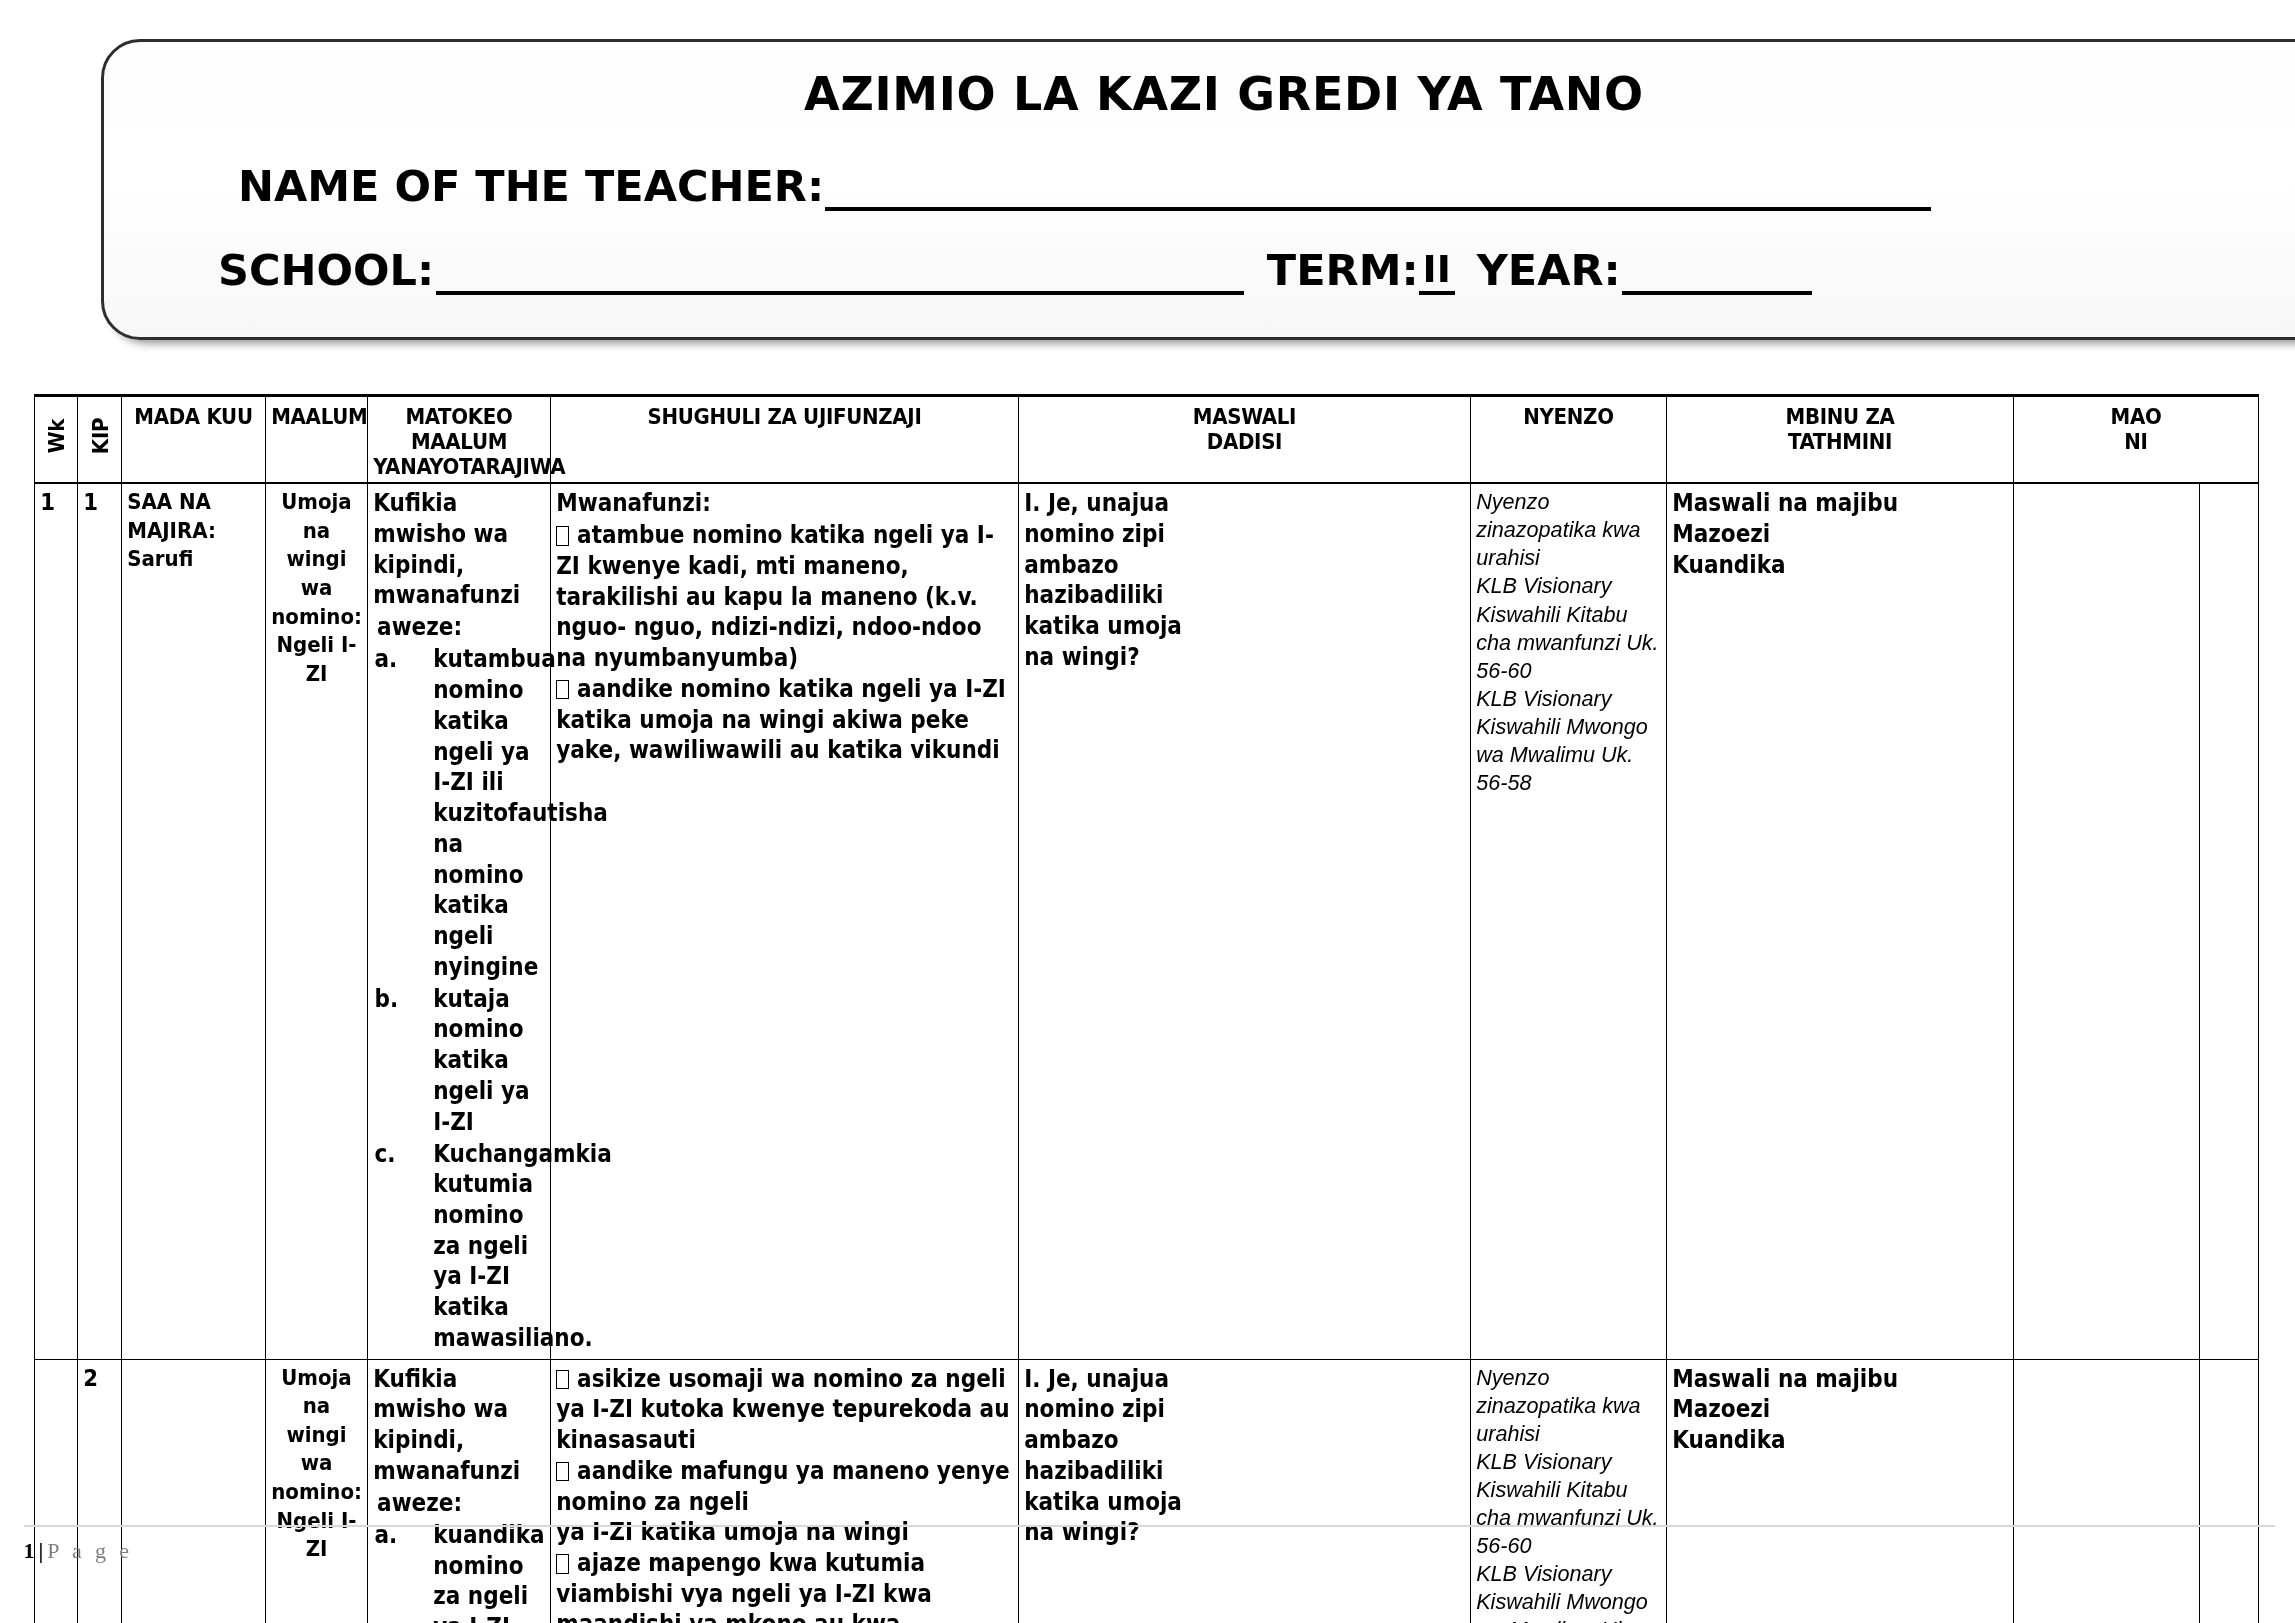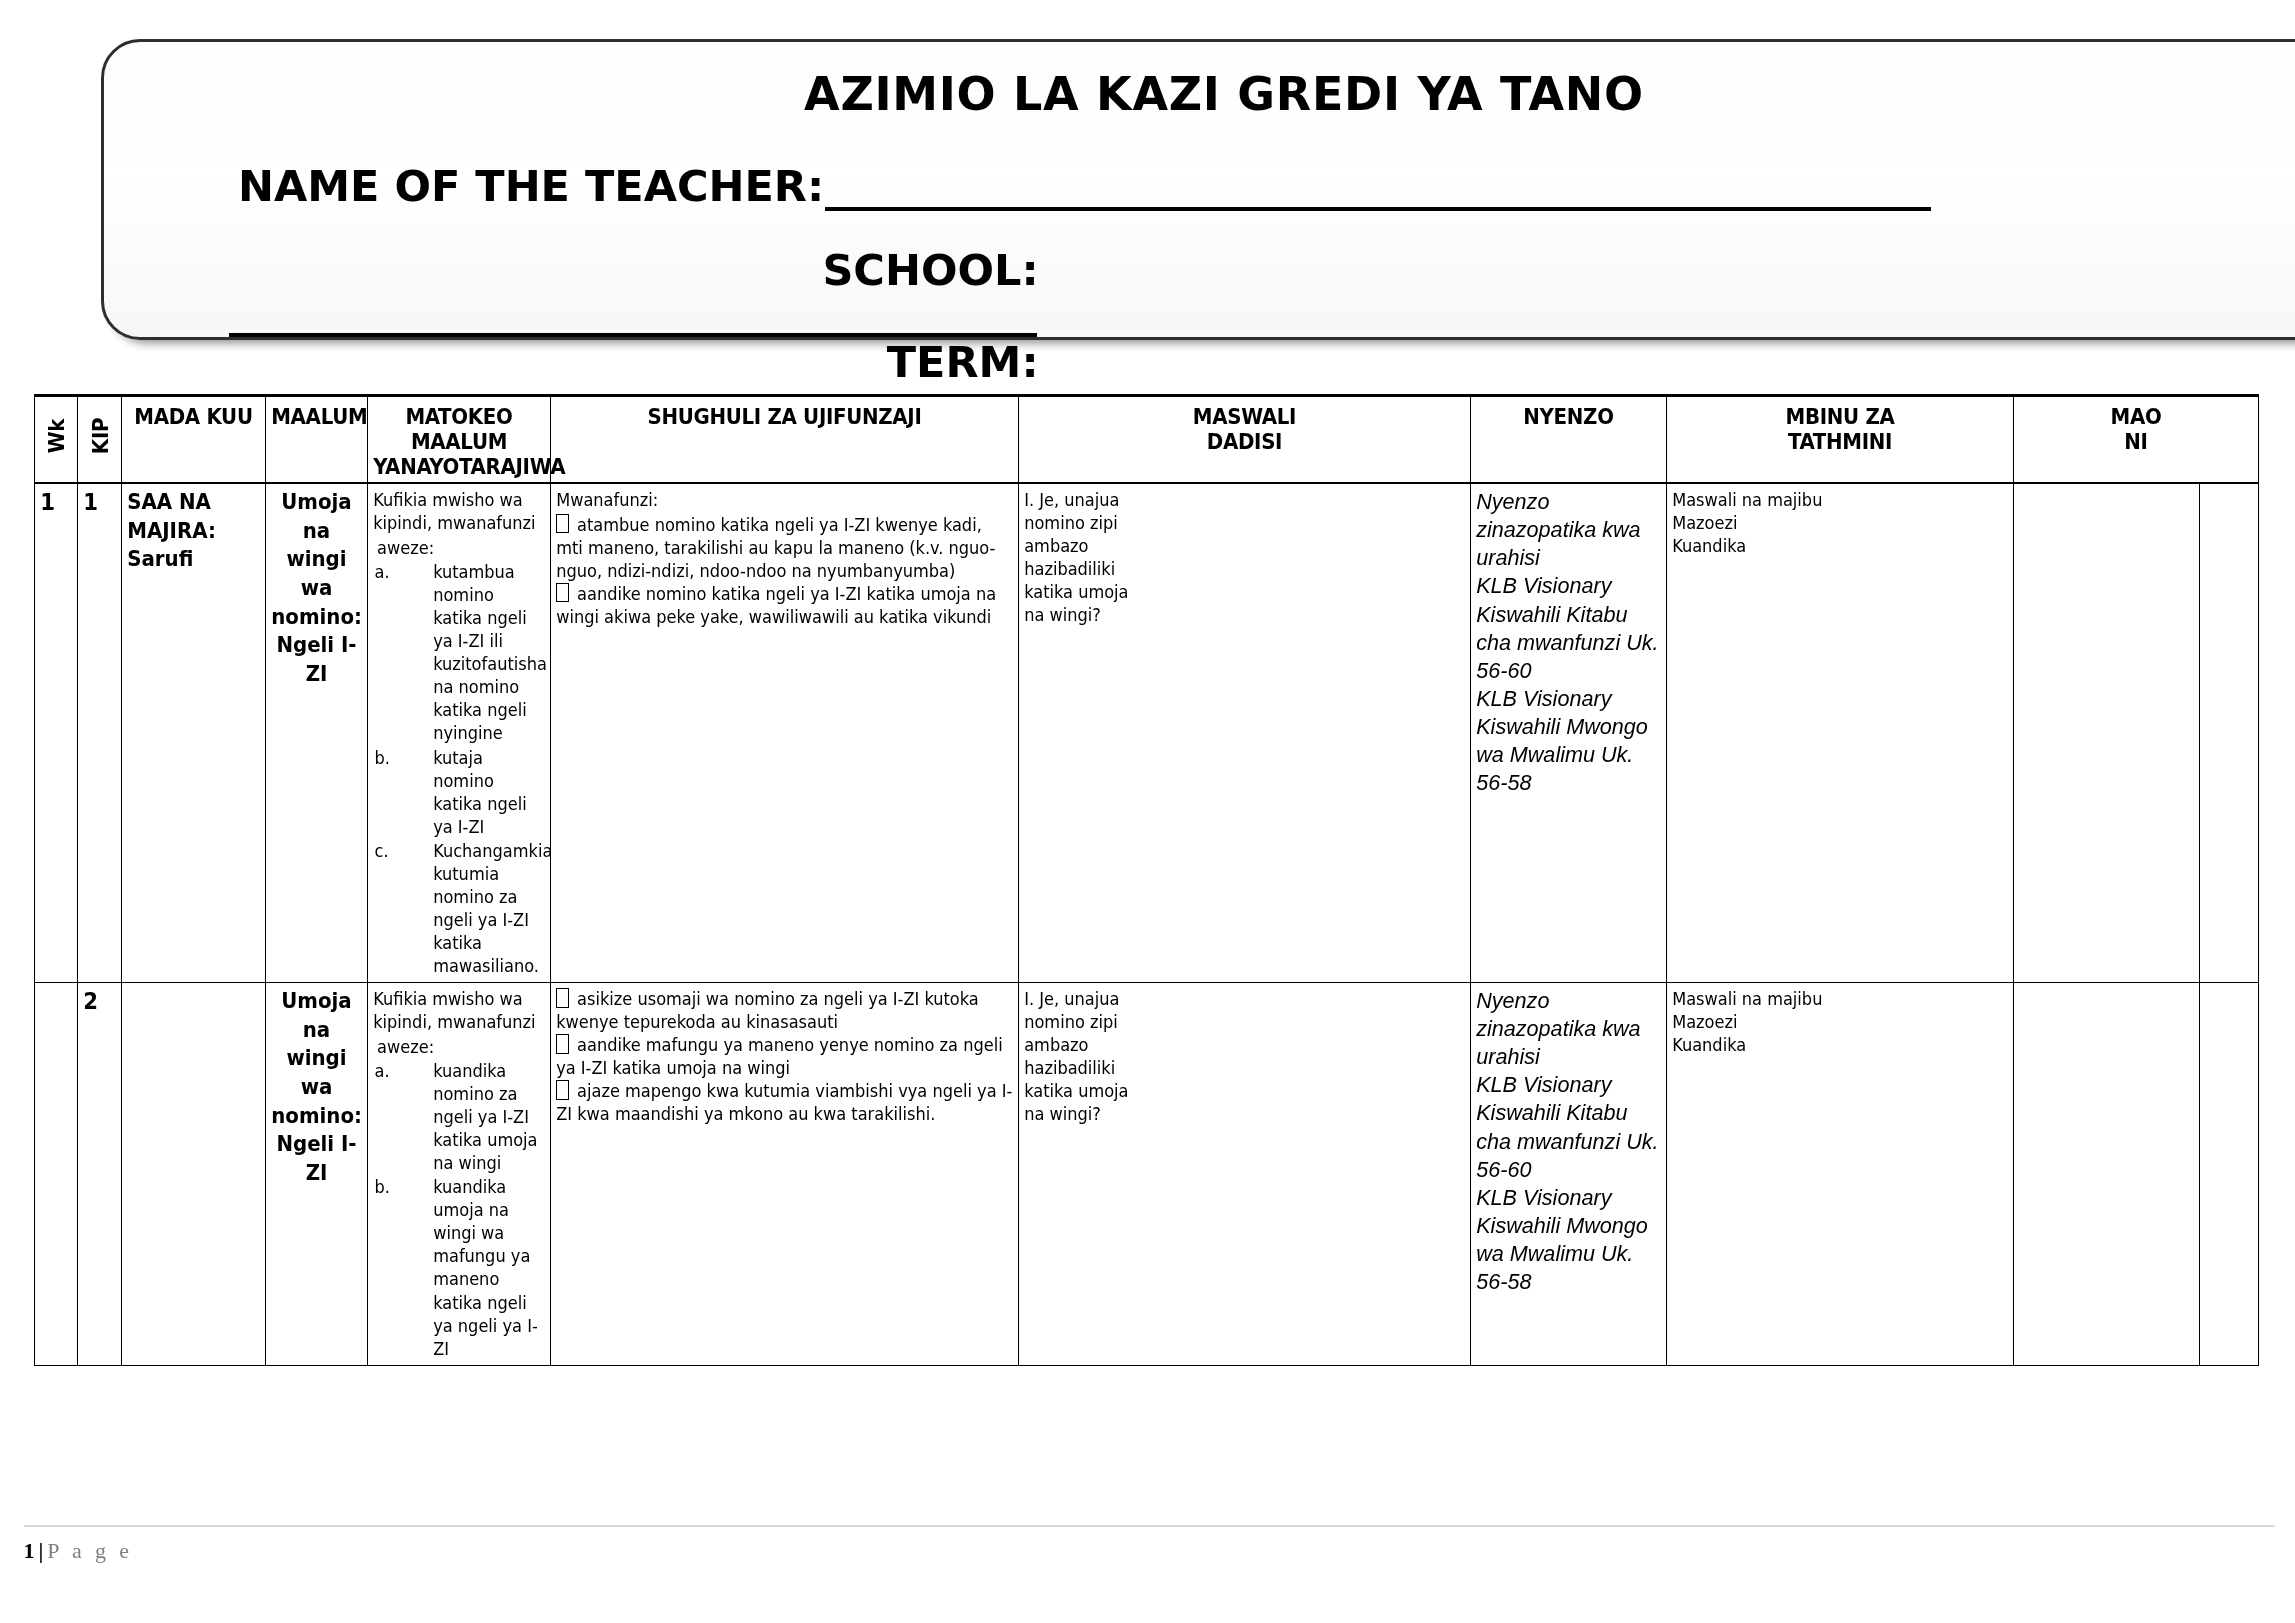--- a/index.html
+++ b/index.html
@@ -54,21 +54,21 @@
   .hdr-line {
     position: absolute;
     font-family: "DejaVu Sans", sans-serif;
     font-weight: bold;
     font-size: 43px;
     white-space: nowrap;
     display: flex;
     align-items: flex-end;
   }
   .hdr-line.l1 { left: 134px; top: 119px; }
-  .hdr-line.l2 { left: 124px; top: 203px; flex-direction: column; }
+  .hdr-line.l2 { left: 114px; top: 203px; }
 
   .blank {
     display: inline-block;
     border-bottom: 4.6px solid #000;
     height: 38px;
     margin: 0 1.3px;
   }
   .b-teacher { width: 1106px; }
   .b-school  { width: 808px; }
   .b-year    { width: 190px; }
@@ -133,22 +133,23 @@
   col.c-mat  { width: 183px; }
   col.c-shu  { width: 468px; }
   col.c-mas  { width: 452px; }
   col.c-nye  { width: 196px; }
   col.c-mbi  { width: 347px; }
   col.c-mao  { width: 186px; }
   col.c-end  { width: 59px; }
 
   .cell {
     font-family: "DejaVu Sans Condensed", "DejaVu Sans", sans-serif;
-    font-size: 18px;
+    font-size: 24px;
     line-height: 1.28;
+    font-weight: bold;
   }
   .num {
     font-family: "DejaVu Sans Condensed", "DejaVu Sans", sans-serif;
     font-weight: bold;
     font-size: 23.6px;
     text-align: left;
     padding-left: 6.5px;
   }
   .bold-c {
     font-weight: bold;

